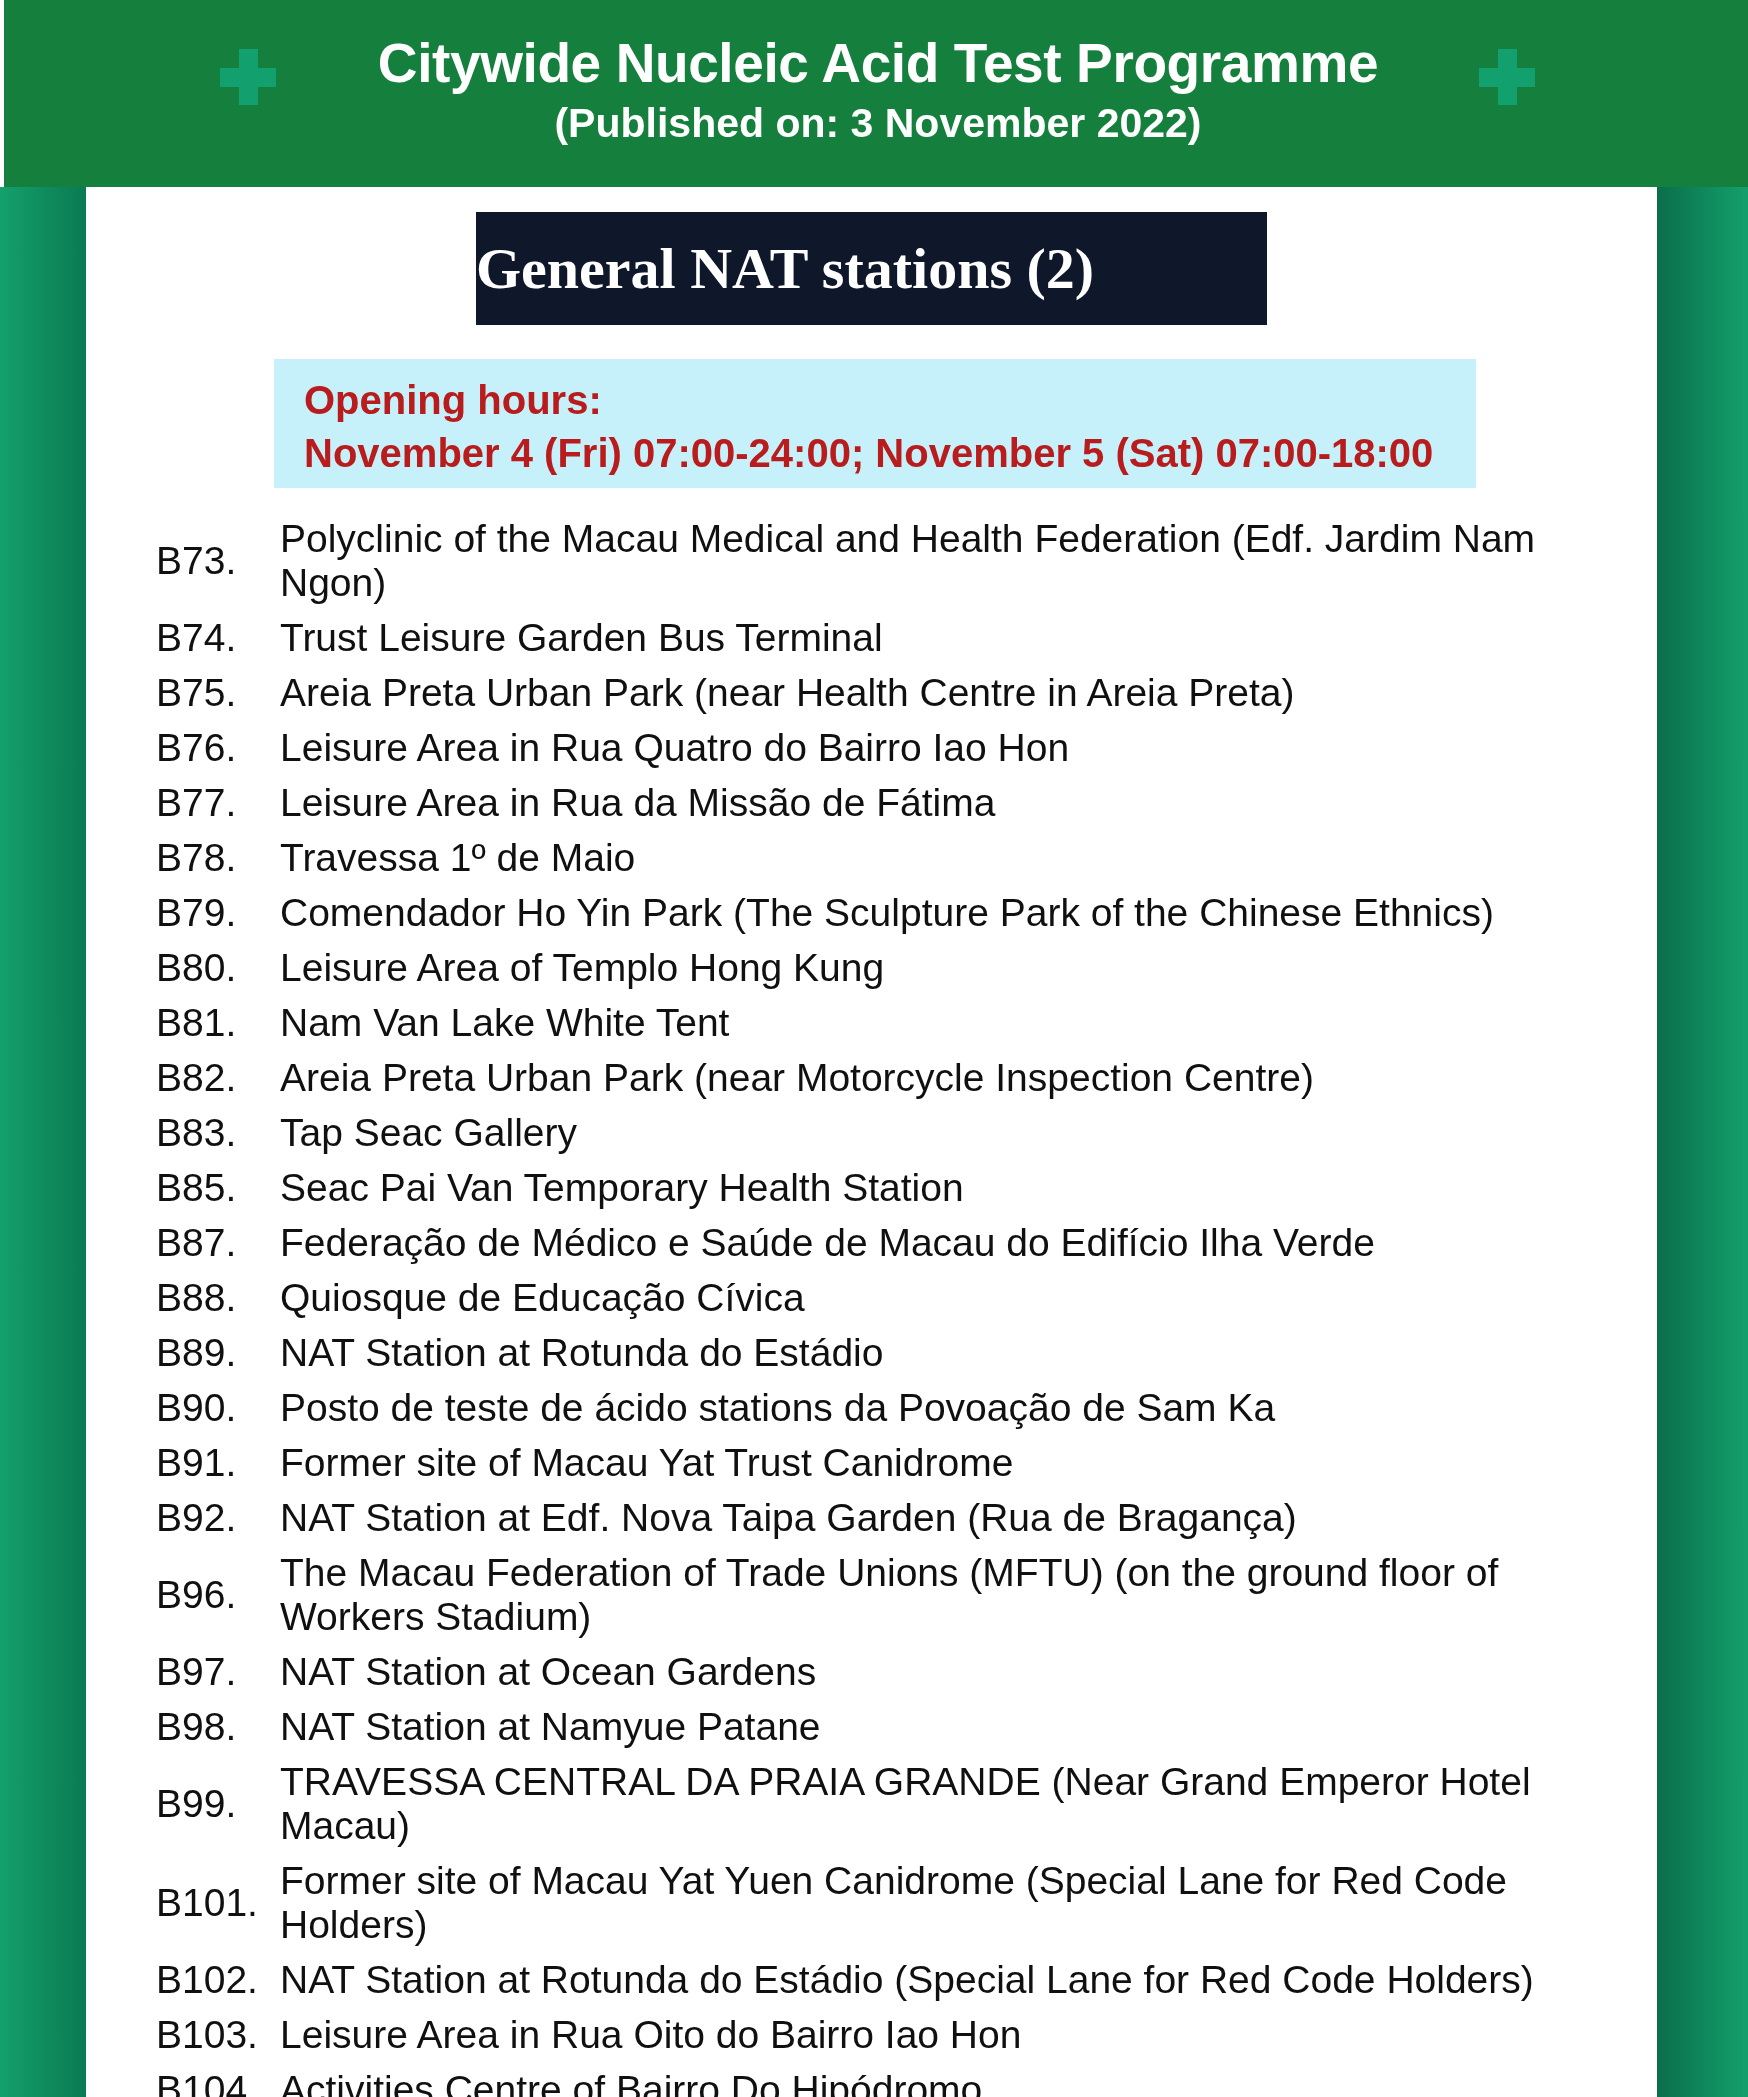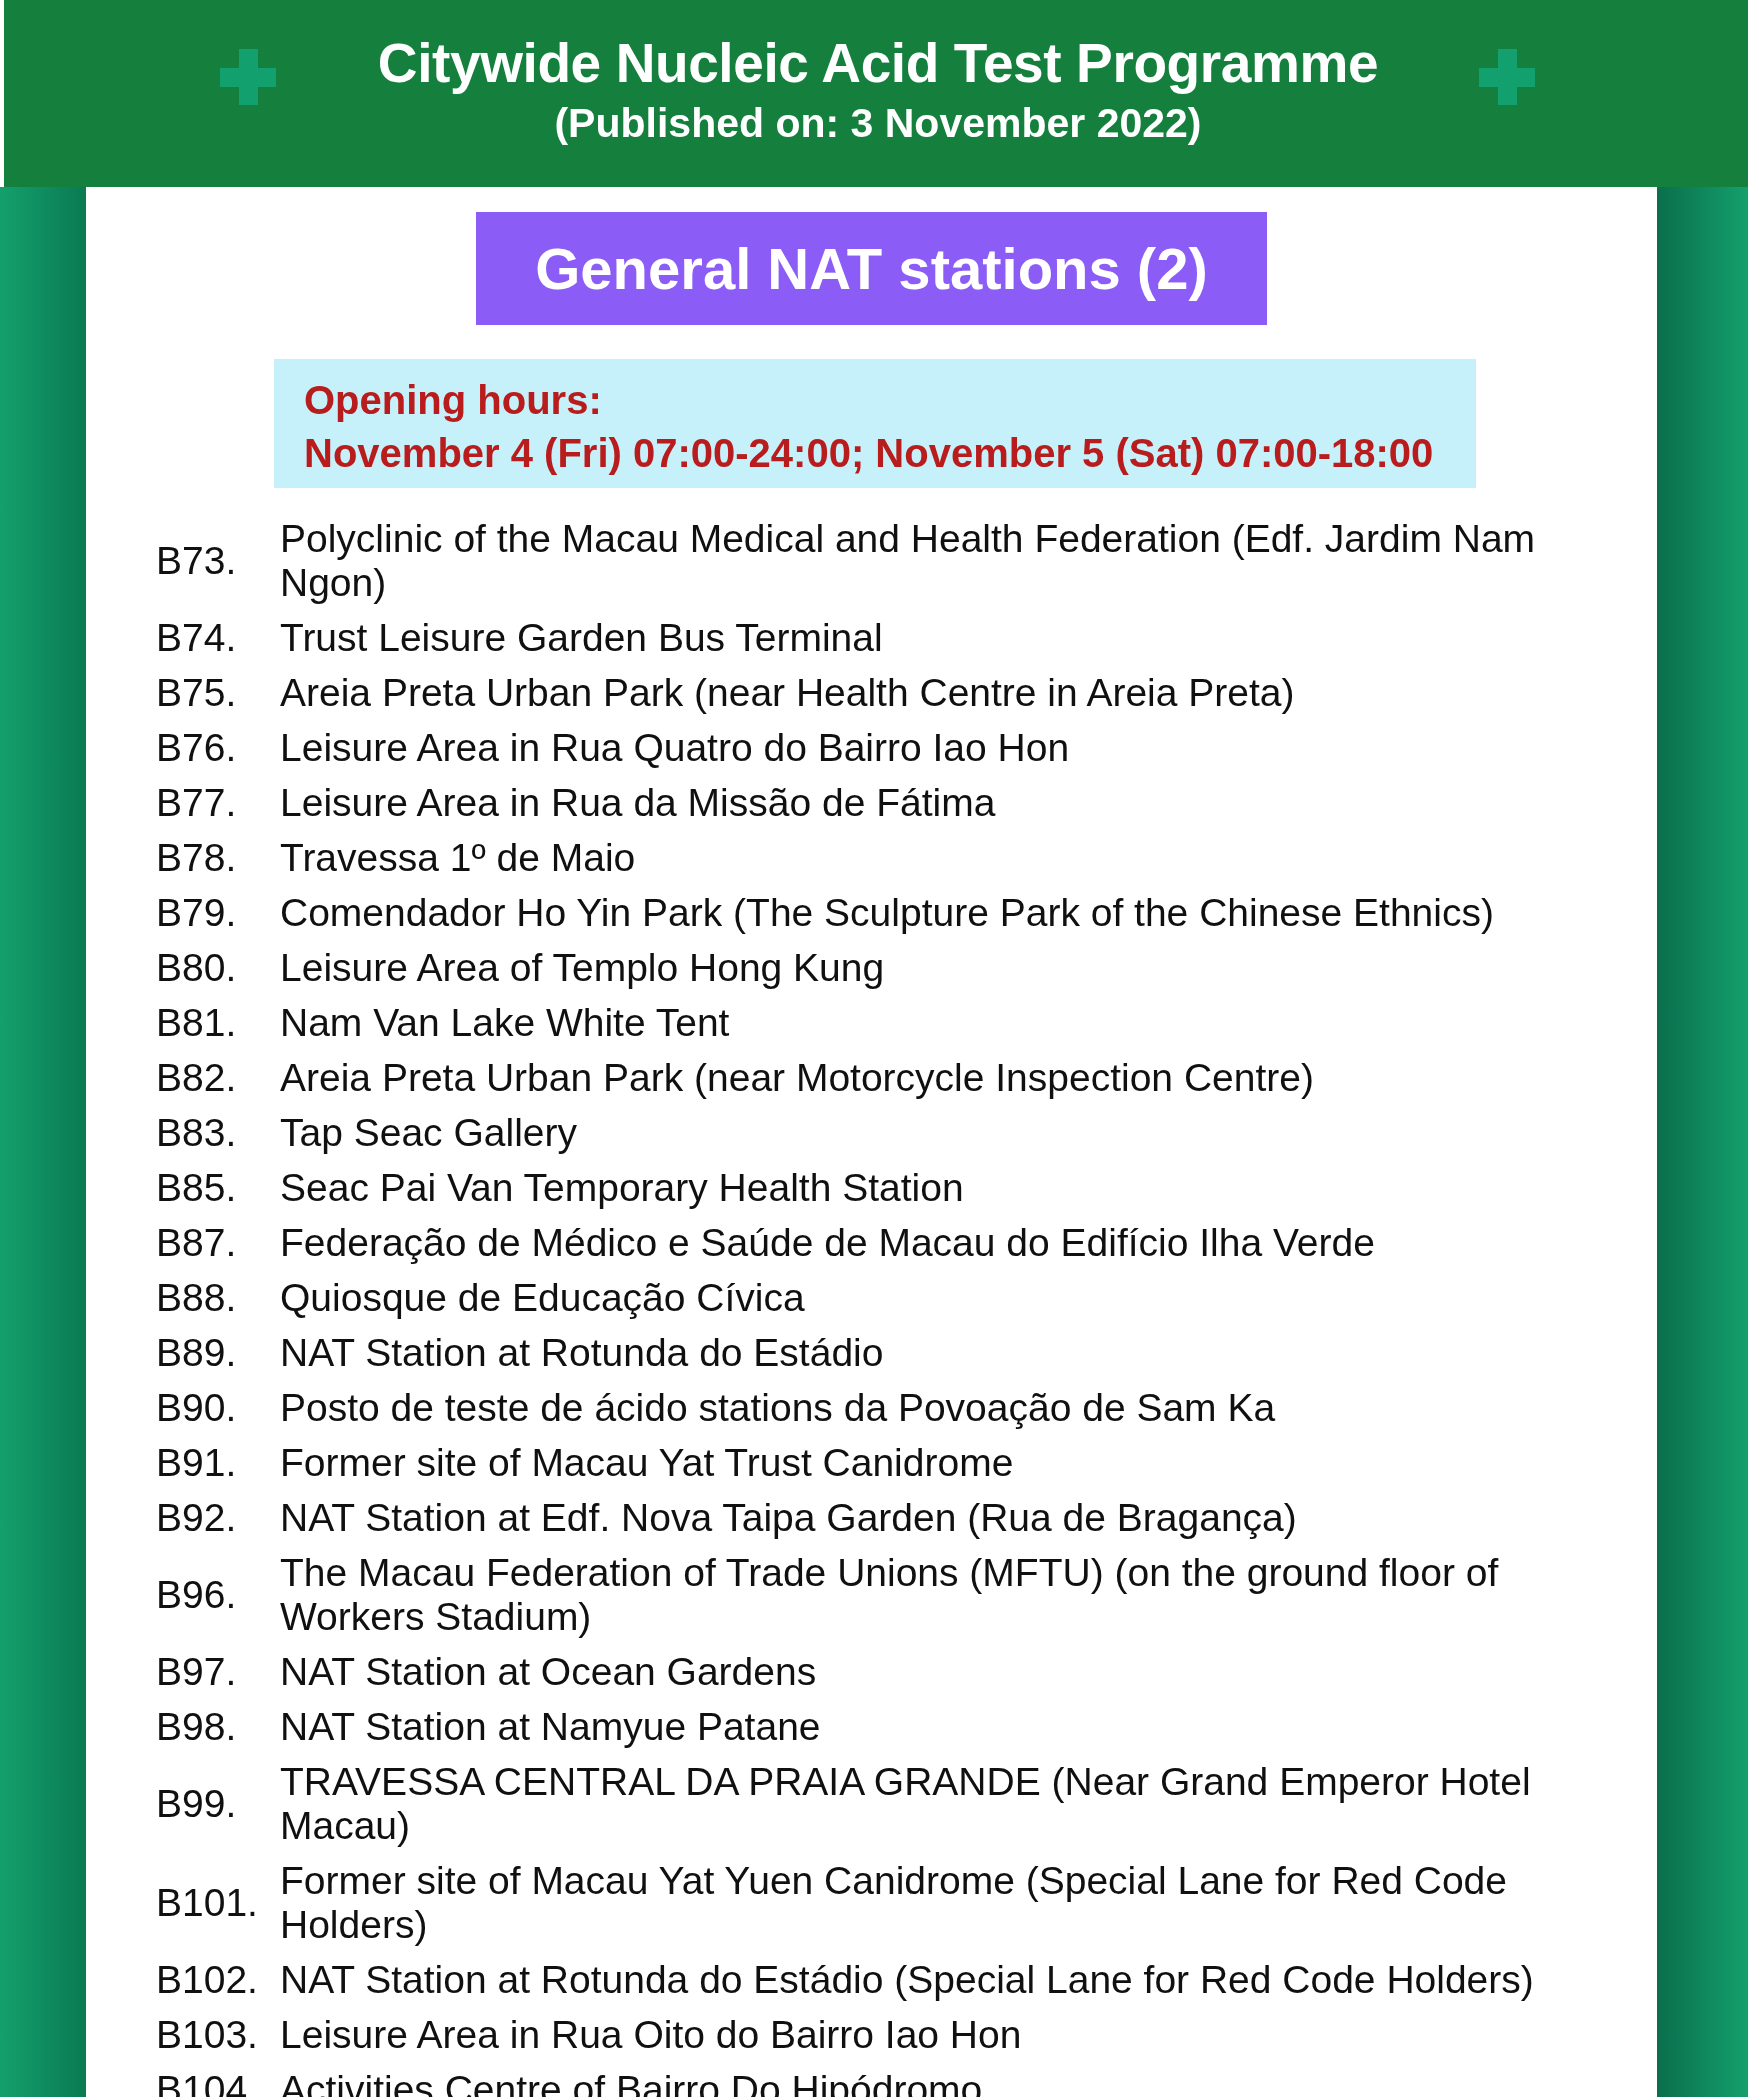--- a/index.html
+++ b/index.html
@@ -58,24 +58,24 @@
   }
 
   
   .content{
     position:absolute; top:187px; left:86px; width:1571px; height:2173px;
     background:#ffffff; z-index:2;
   }
   .banner{
     margin:25px auto 0 auto;
     width:791px; height:113px;
-    background:#8b5cf6;
+    background:#0f172a;
     color:#ffffff;
     font-size:58px; font-weight:bold;
-    text-align:center; line-height:113px;
+    text-align:left; line-height:113px;font-family:Liberation Serif, serif;
   }
   .opening-box{
     box-sizing:border-box;
     margin:34px 0 0 188px;
     width:1202px; height:129px;
     background:#C7F1FA;
     padding:15px 25px 8px 30px;
     color:#b91c1c; font-weight:bold; font-size:40px; line-height:53px;
   }
 

